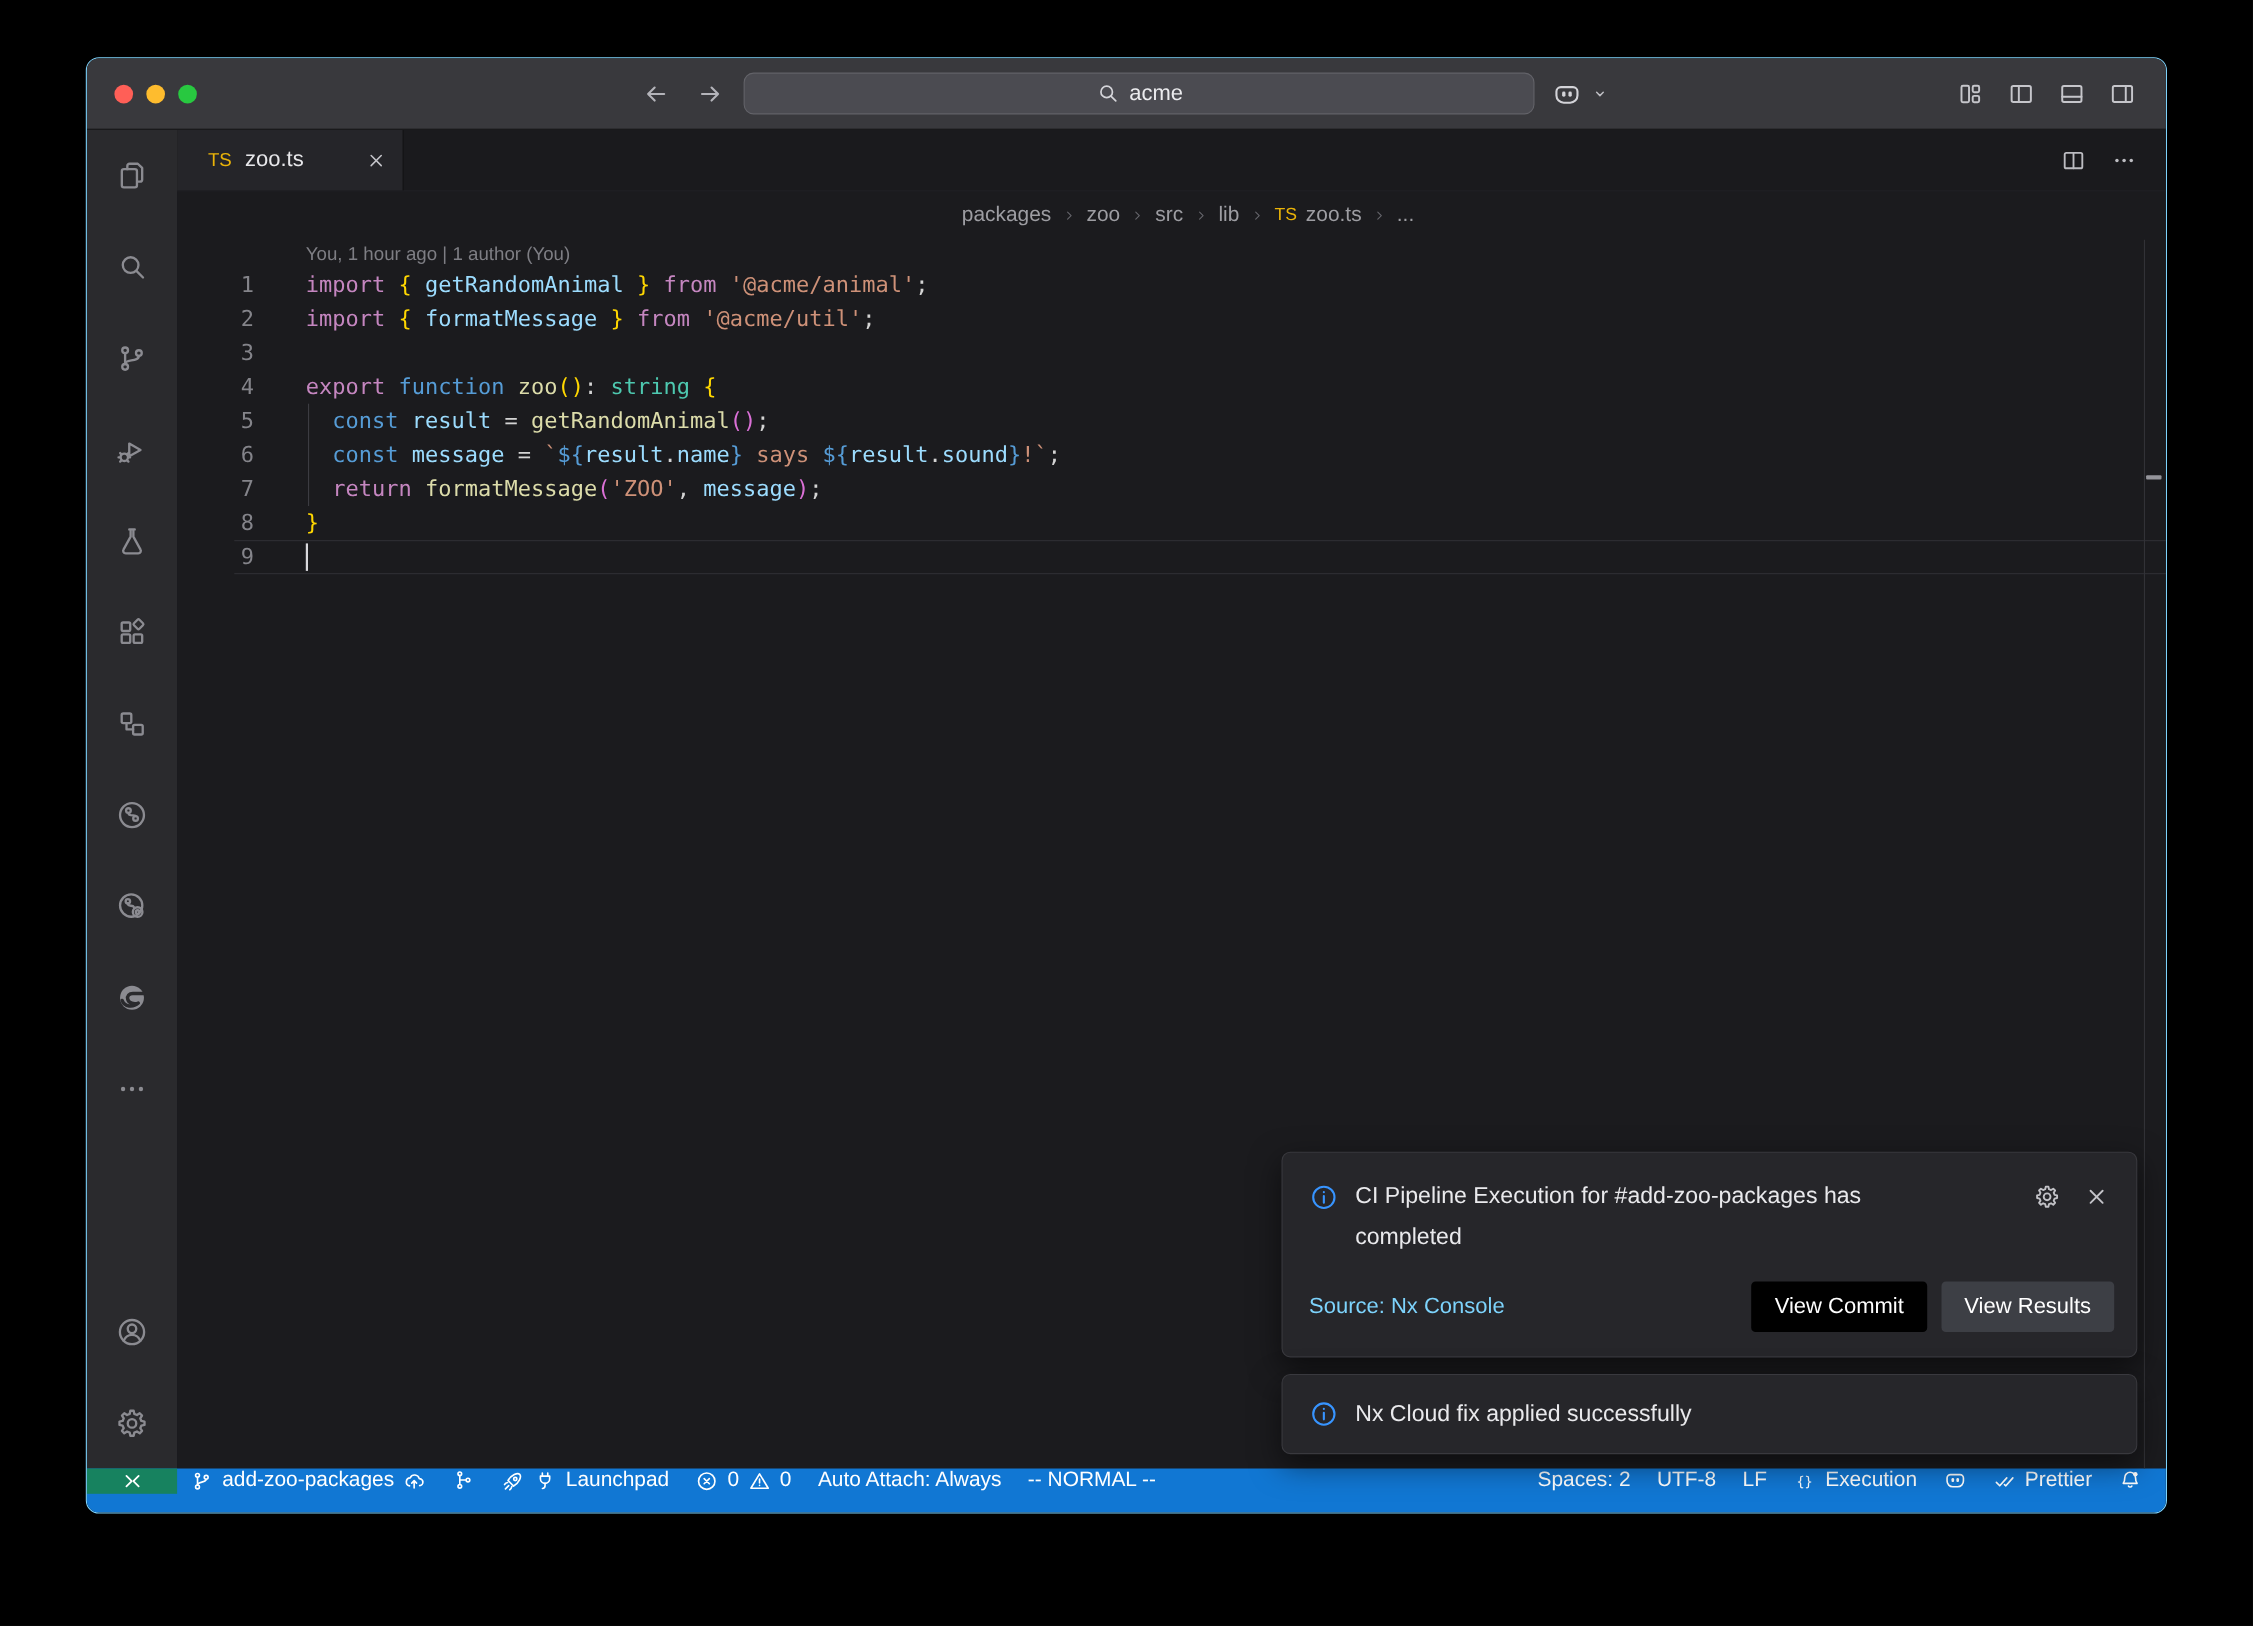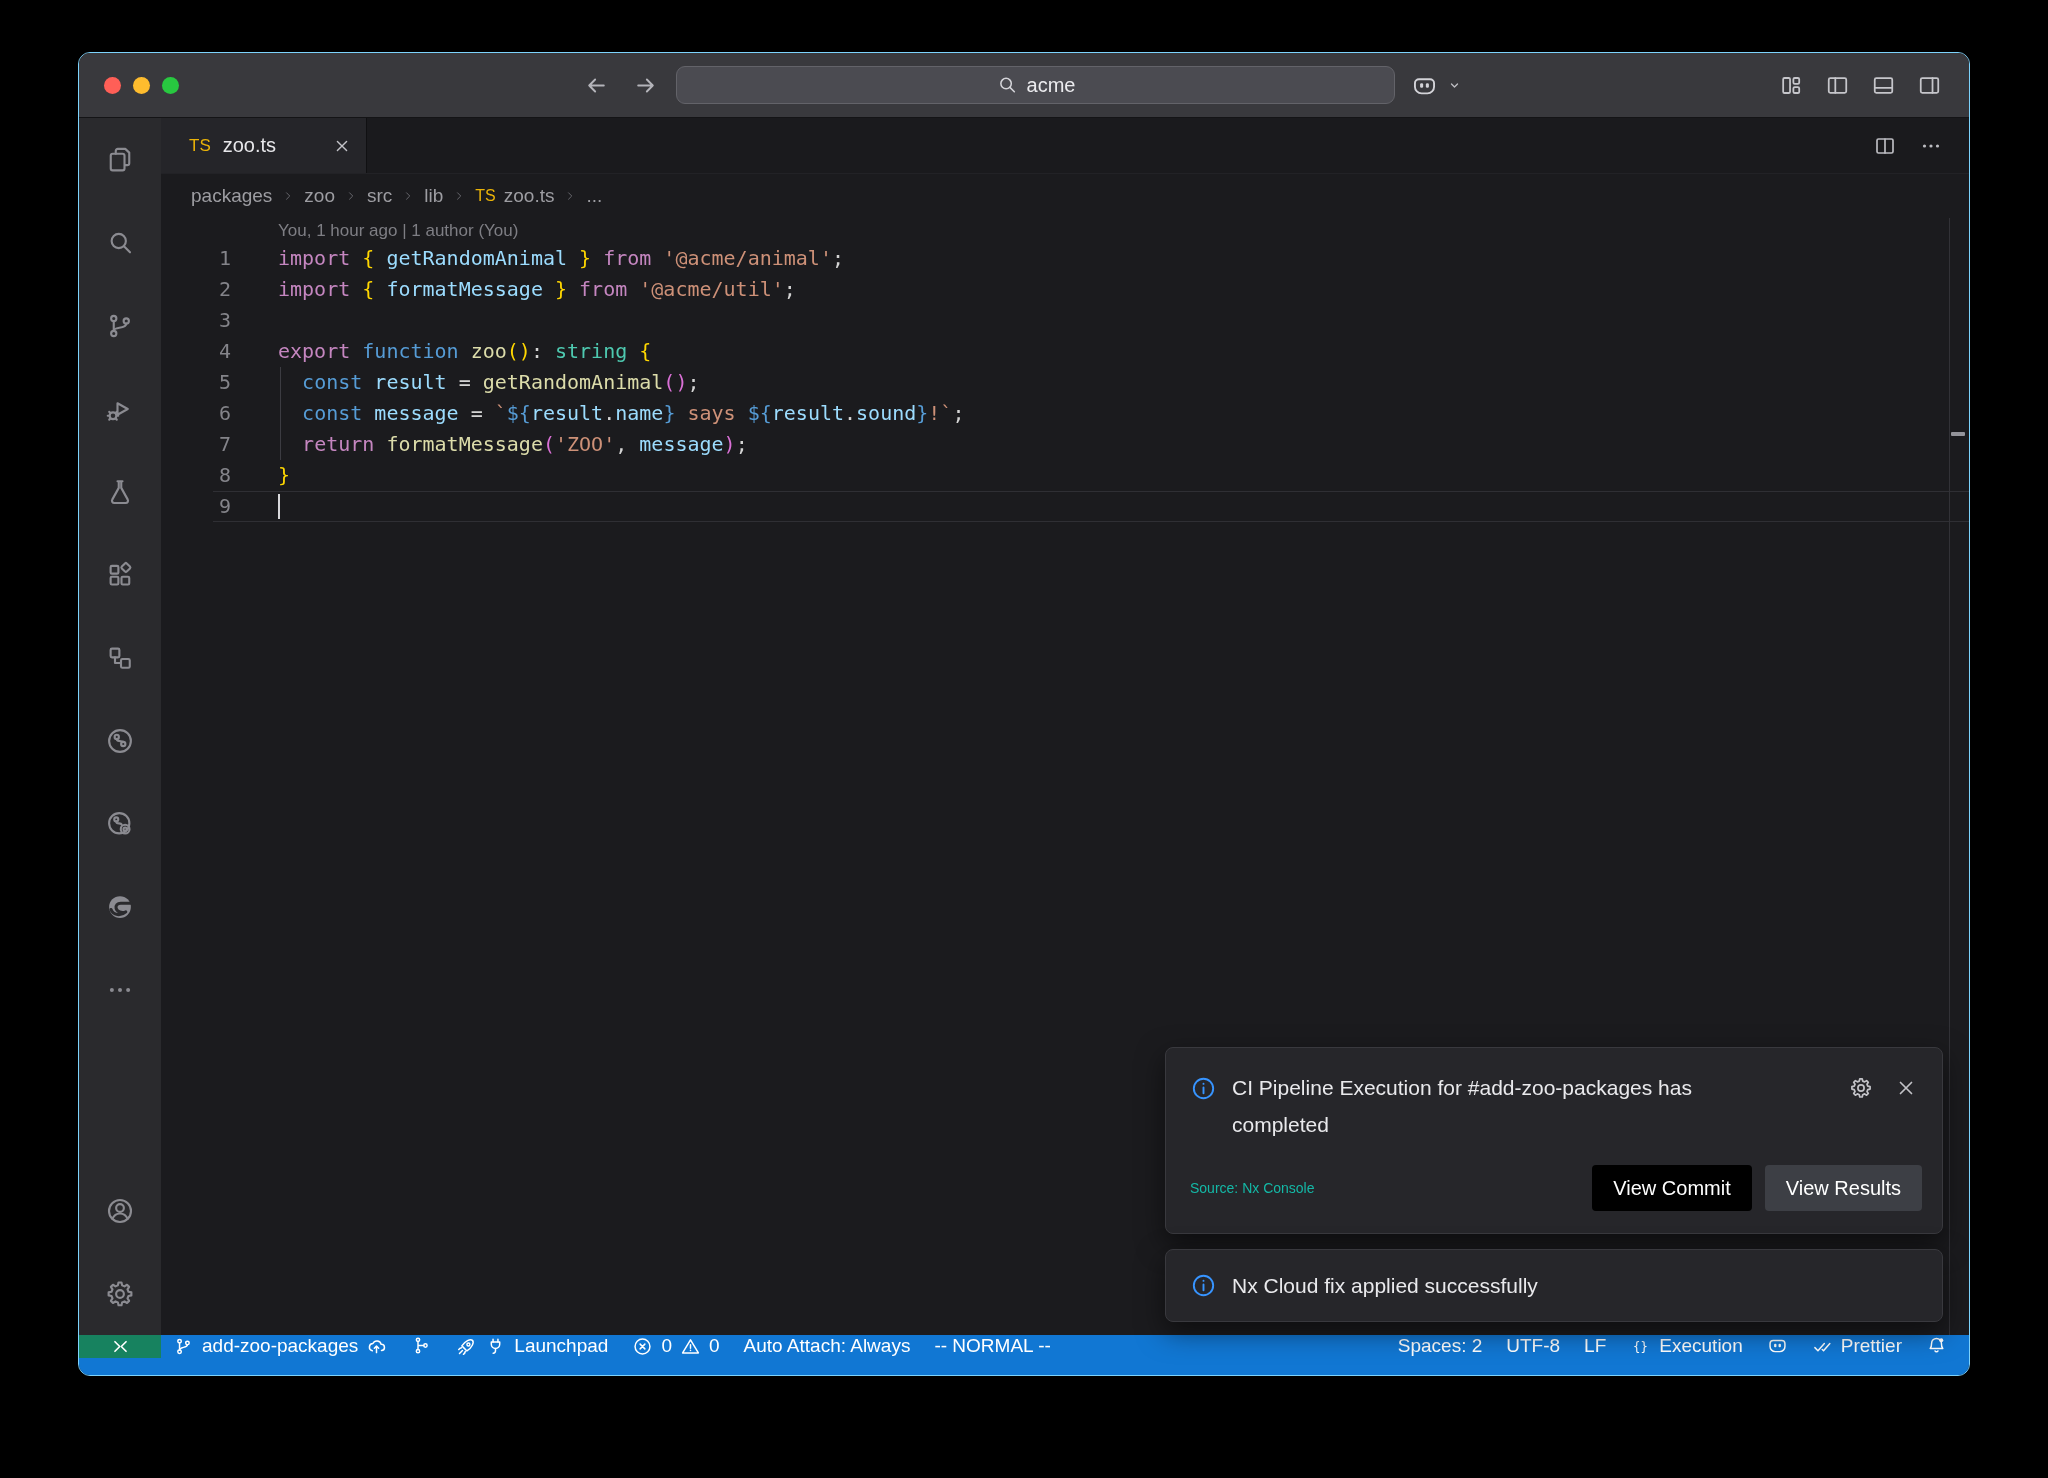--- a/index.html
+++ b/index.html
@@ -39,21 +39,21 @@
   .tabbar{flex:0 0 55px;background:#1a1a1d;display:flex;align-items:stretch;border-bottom:1px solid #222226;}
   .tab{width:206px;box-sizing:border-box;background:#252529;display:flex;align-items:center;
        padding:0 14px 0 28px;gap:12px;border-right:1px solid #101012;}
   .tab-badge{color:#eab308;font-weight:normal;font-size:17px;}
   .tab-label{color:#e7e7ea;font-size:20px;}
   .tab-close{margin-left:auto;width:20px;height:20px;color:#c3c3c8;}
   .tab-actions{margin-left:auto;display:flex;align-items:center;gap:22px;padding-right:26px;color:#bcbcc1;}
   .tab-actions .icn{width:24px;height:24px;}
 
   .breadcrumbs{flex:0 0 44px;display:flex;align-items:center;padding-left:30px;gap:9px;
-               font-size:19px;color:#9d9da2;}
+               font-size:19px;color:#9d9da2;justify-content:center;}
   .crumb{cursor:pointer;display:flex;align-items:center;gap:8px;}
   .crumb-sep{color:#66666c;width:14px;height:14px;}
   .crumb .tab-badge{font-size:16px;}
 
   .editor{flex:1;position:relative;font-family:"DejaVu Sans Mono",monospace;font-size:20px;color:#d4d4d4;}
   .blame{height:25px;line-height:25px;padding-left:117px;color:#7e7e84;
          font-family:"Liberation Sans",sans-serif;font-size:17px;}
   .line{height:31px;line-height:31px;display:flex;position:relative;}
   .ln{flex:0 0 117px;box-sizing:border-box;padding-right:47px;text-align:right;color:#84848a;}
   .codetxt{white-space:pre;}
@@ -78,21 +78,21 @@
   .toast{background:#26262a;border:1px solid #39393e;border-radius:8px;box-shadow:0 10px 28px rgba(0,0,0,.5);
          box-sizing:border-box;}
   .toast-head{display:flex;align-items:flex-start;padding:21px 24px 0 24px;}
   .toast-row{display:flex;align-items:center;padding:0 24px;height:71px;}
   .toast .info{width:27px;height:27px;color:#3794ff;flex:0 0 27px;margin-top:6px;}
   .toast-row .info{margin-top:0;}
   .toast-msg{font-size:21px;line-height:37px;color:#e9e9ec;margin-left:15px;max-width:545px;}
   .toast-actions{margin-left:auto;display:flex;align-items:center;gap:21px;color:#c2c2c7;margin-top:7px;}
   .toast-actions .icn{width:24px;height:24px;cursor:pointer;}
   .toast-foot{display:flex;align-items:center;padding:22px 20px 22px 24px;}
-  .toast-source{color:#14b8a6;font-size:14px;}
+  .toast-source{color:#7dd3fc;font-size:20px;}
   .toast-btns{margin-left:auto;display:flex;gap:13px;}
   .btn{height:46px;padding:0 21px;border-radius:4px;font-size:20px;display:flex;align-items:center;
        color:#fff;cursor:pointer;border:none;}
   .btn.primary{background:#000000;}
   .btn.secondary{background:#3d3f45;text-align:right;}
 
   .icn{display:inline-flex;}
   .icn svg{width:100%;height:100%;display:block;}
 </style>
 </head>

